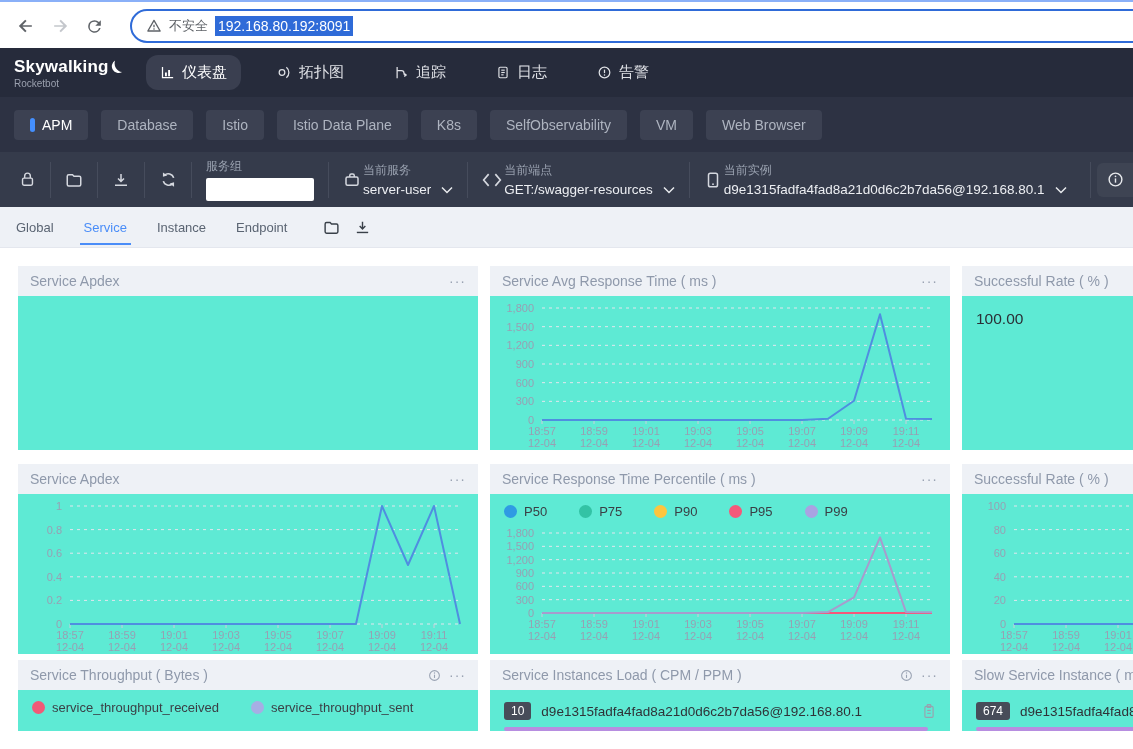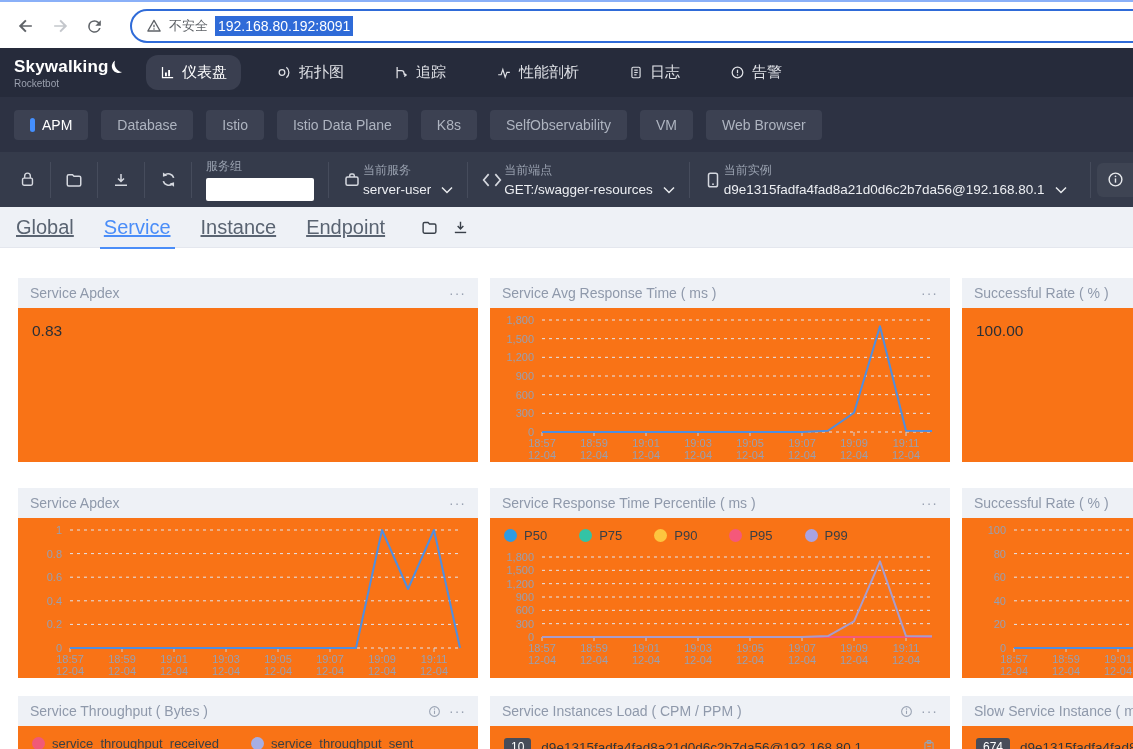--- a/index.html
+++ b/index.html
@@ -40,32 +40,32 @@
   .ginput { width:108px; height:23px; background:#fff; border:none; border-radius:2px; outline:none; padding:0 6px; font-size:13px; }
   .selector { display:flex; align-items:center; gap:2px; margin:0 8px; min-width:0; }
   .sel-col { display:flex; flex-direction:column; justify-content:center; min-width:0; }
   .sel-val-row { display:flex; align-items:center; gap:10px; }
   .sel-value { font-size:13.5px; color:#eceef2; white-space:nowrap; overflow:hidden; }
   .grow { flex:1; }
   .info-btn { width:36px; height:34px; background:#3e4453; border-radius:6px 0 0 6px; display:flex; align-items:center; justify-content:center; flex:none; cursor:pointer; }
 
   
   .tabrow { height:41px; background:#eef1f6; display:flex; align-items:center; padding:0 14px; gap:26px; border-bottom:1px solid #e4e7ee; }
-  .tab { font-size:20px; color:#5a6472; cursor:pointer; position:relative; padding:10px 2px;text-decoration:underline; }
+  .tab { font-size:13px; color:#5a6472; cursor:pointer; position:relative; padding:10px 2px; }
   .tab.active { color:#4a8df8; }
   .tab.active::after { content:""; position:absolute; left:-2px; right:-2px; bottom:0; height:2px; background:#4a8df8; }
   .tab-icons { display:flex; align-items:center; gap:14px; margin-left:8px; }
   .tab-icon { cursor:pointer; display:flex; }
 
   
   .content { padding:18px; background:#fff; }
   .crow { display:flex; gap:12px; }
   .crow + .crow { margin-top:14px; }
   .crow.r3 { margin-top:6px; }
-  .card { width:460px; flex:none; background:#f97316;margin-top:12px; }
+  .card { width:460px; flex:none; background:#5eead4; }
   .card-head { height:30px; background:#eef1f6; display:flex; align-items:center; justify-content:space-between; padding:0 12px; }
   .card-title { font-size:14px; color:#8f99ab; white-space:nowrap; }
   .head-actions { display:flex; align-items:center; gap:8px; color:#9aa3b3; }
   .more { font-size:14px; letter-spacing:1px; color:#9aa3b3; cursor:pointer; line-height:10px; }
   .big-value { font-size:15.5px; color:#2b2f36; padding:14px 14px; }
   .chart-box { width:448px; margin:4px 6px 0 6px; }
   .h150 { height:150px; } .h156 { height:156px; } .h118 { height:118px; }
   .legend { display:flex; align-items:center; gap:32px; padding:10px 14px 2px 14px; flex-wrap:nowrap; }
   .legend-item { display:flex; align-items:center; gap:7px; cursor:pointer; }
   .dot { width:13px; height:13px; border-radius:50%; flex:none; }
@@ -136,26 +136,20 @@
       <span>拓扑图</span>
     </div>
     <div class="topnav-item">
       <svg width="15" height="15" viewBox="0 0 24 24">
           <path d="M5 3v18M5 9h7a4 4 0 0 1 4 4v0a3 3 0 0 0 3 3" fill="none" stroke="#dfe1e6" stroke-width="2"></path>
           <path d="m16.5 13.5 3 2.5-3 2.5" fill="none" stroke="#dfe1e6" stroke-width="2"></path>
         </svg>
       <span>追踪</span>
     </div>
     <div class="topnav-item">
-      <svg width="16" height="14" viewBox="0 0 24 24">
-          <polyline points="2,15 7,15 10,6 14,19 17,11 22,11" fill="none" stroke="#dfe1e6" stroke-width="2"></polyline>
-        </svg>
-      <span>性能剖析</span>
-    </div>
-    <div class="topnav-item">
       <svg width="14" height="15" viewBox="0 0 24 24">
           <rect x="5" y="3" width="14" height="18" rx="2" fill="none" stroke="#dfe1e6" stroke-width="2"></rect>
           <line x1="9" y1="8" x2="15" y2="8" stroke="#dfe1e6" stroke-width="2"></line>
           <line x1="9" y1="12" x2="15" y2="12" stroke="#dfe1e6" stroke-width="2"></line>
           <line x1="9" y1="16" x2="13" y2="16" stroke="#dfe1e6" stroke-width="2"></line>
         </svg>
       <span>日志</span>
     </div>
     <div class="topnav-item">
       <svg width="15" height="15" viewBox="0 0 24 24">
@@ -311,21 +305,20 @@
 <div class="content">
 
   <div class="crow">
     <div class="card">
       <div class="card-head">
         <span class="card-title">Service Apdex</span>
         <span class="head-actions">
             <span class="more">···</span>
           </span>
       </div>
-      <div class="big-value">0.83</div>
     </div>
     <div class="card">
       <div class="card-head">
         <span class="card-title">Service Avg Response Time ( ms )</span>
         <span class="head-actions">
             <span class="more">···</span>
           </span>
       </div>
       <div class="chart-box h150"><svg width="448" height="150">
             <line x1="46" y1="120" x2="436" y2="120" stroke="#e2e6ee" stroke-dasharray="3,4"></line>

